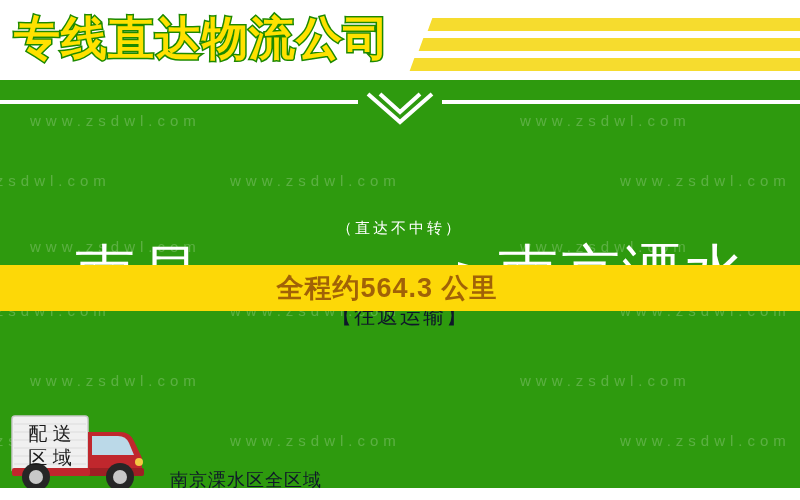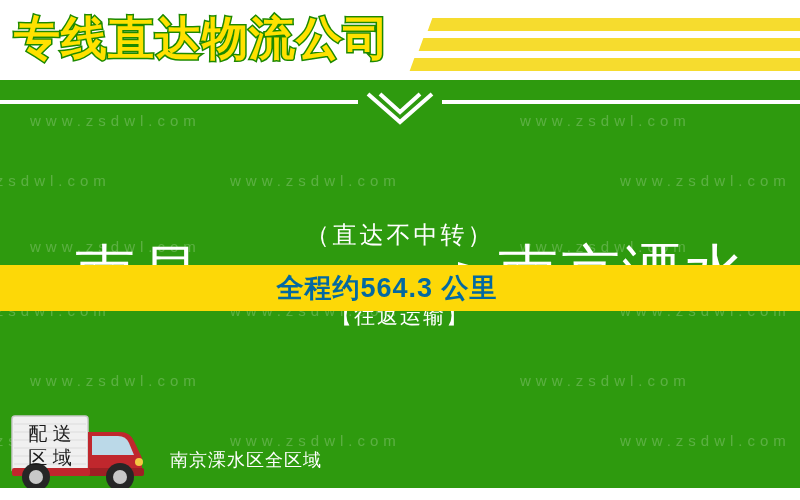--- a/index.html
+++ b/index.html
@@ -73,50 +73,50 @@
     letter-spacing:6px;white-space:nowrap;line-height:60px;
   }
   #destination{
     position:absolute;left:498px;top:163px;
     font-size:60px;color:#fff;font-weight:normal;
     letter-spacing:2px;white-space:nowrap;line-height:60px;
   }
   #direct-note{
     position:absolute;left:300px;top:139px;width:200px;
     text-align:center;
-    font-size:24px;color:#fff;letter-spacing:3px;white-space:nowrap;
+    font-size:15px;color:#fff;letter-spacing:3px;white-space:nowrap;
   }
   #arrow-box{
     position:absolute;left:288px;top:182px;width:228px;height:38px;
   }
   #roundtrip-note{
     position:absolute;left:300px;top:222px;width:200px;
     text-align:center;
-    font-size:21px;color:#ffffff;letter-spacing:2px;white-space:nowrap;
+    font-size:21px;color:#0f172a;letter-spacing:2px;white-space:nowrap;
   }
 
   
   #info-bar{
     position:absolute;left:0;top:185px;width:800px;height:46px;
     background:#FDD807;
     display:flex;align-items:center;justify-content:center;
   }
   #info-bar .info-text{
-    font-size:27px;color:#0369a1;font-weight:bold;
+    font-size:27px;color:#a16207;font-weight:bold;
     letter-spacing:1px;white-space:nowrap;
   }
   #info-gap{display:inline-block;width:26px;}
 
   
   #truck{
     position:absolute;left:8px;top:332px;width:152px;height:82px;
   }
   #coverage-text{
-    position:absolute;left:170px;top:368px;
-    font-size:18px;color:#ffffff;letter-spacing:1px;white-space:nowrap;
+    position:absolute;left:170px;top:388px;
+    font-size:18px;color:#0f172a;letter-spacing:1px;white-space:nowrap;
   }
 </style>
 </head>
 <body>
 
 <div id="banner">
 
   <div id="header">
     <div id="header-title">专线直达物流公司</div>
     <div class="stripe" id="stripe1"></div>

